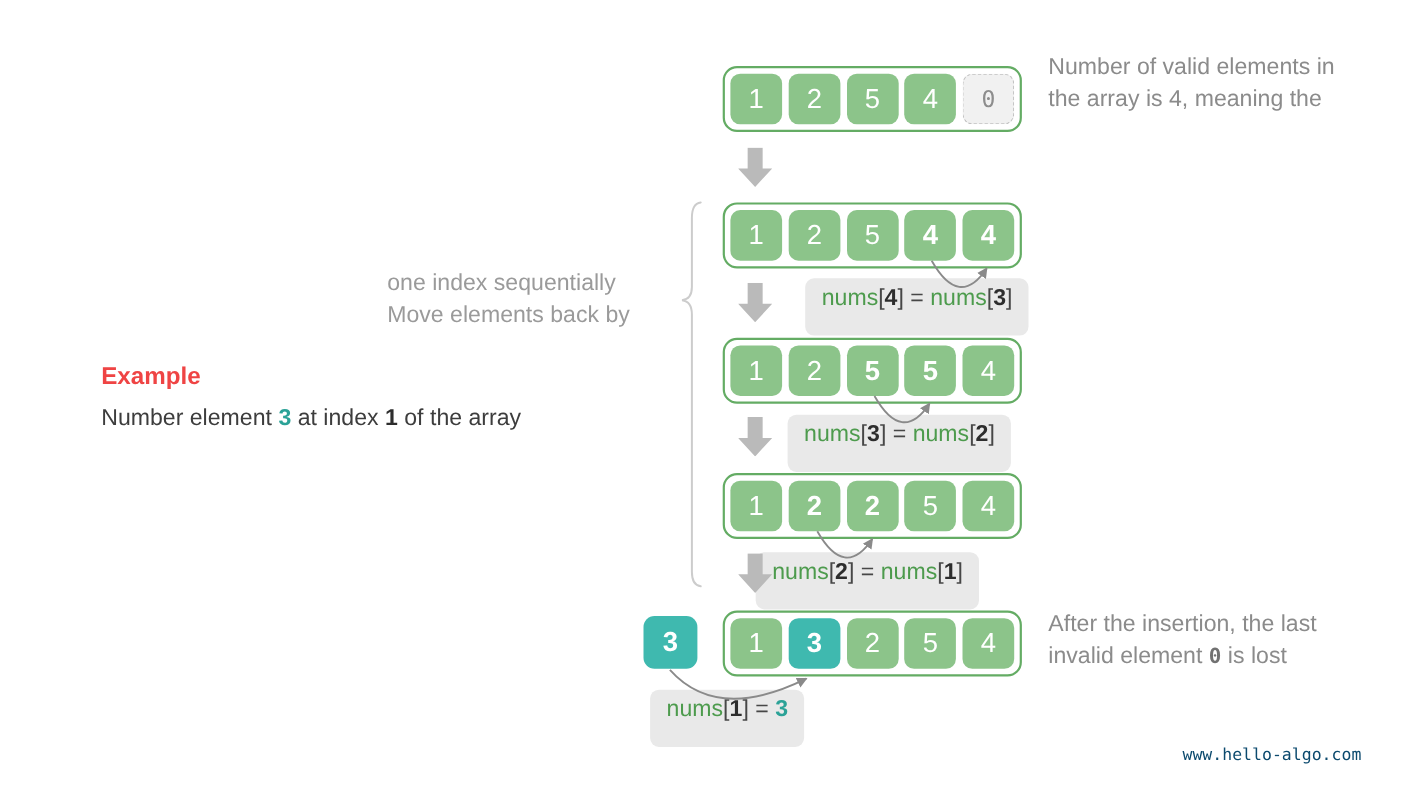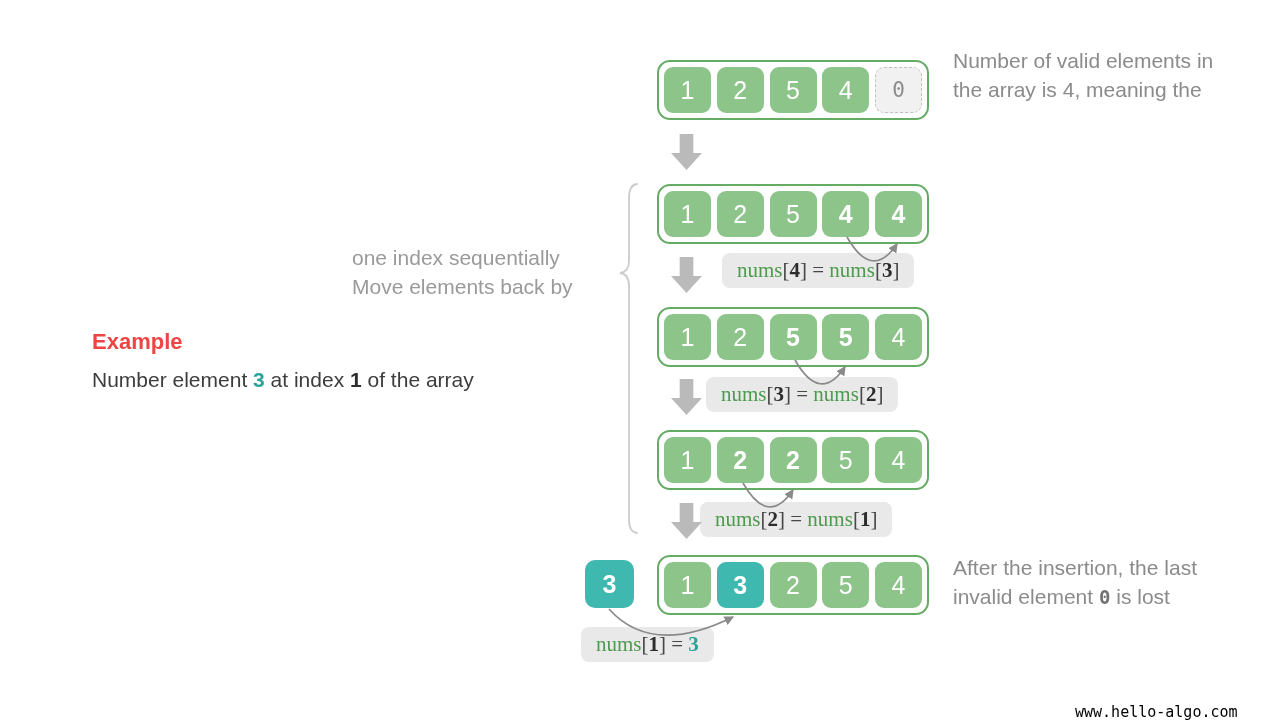--- a/index.html
+++ b/index.html
@@ -20,40 +20,40 @@
   
   .inserted{position:absolute;left:585px;top:560px;width:49px;height:48px;border-radius:10px;
         background:#3fb9af;color:#fff;font-weight:800;font-size:25px;
         display:flex;align-items:center;justify-content:center;}
 
   
   .darrow{position:absolute;width:31px;height:36px;background:#bababa;z-index:4;
         clip-path:polygon(28% 0,72% 0,72% 53%,100% 53%,50% 100%,0 53%,28% 53%);}
 
   
-  .lbl{position:absolute;height:35px;line-height:35px;background:#e9e9e9;border-radius:8px;
-       padding:0 15px;font-family:Liberation Serif, serif;font-size:21px;color:#474747;
-       white-space:pre;z-index:2;}
+  .lbl{position:absolute;height:52px;line-height:35px;background:#e9e9e9;border-radius:8px;
+       padding:0 15px;font-family:Liberation Sans, sans-serif;font-size:21px;color:#474747;
+       white-space:pre;z-index:2;margin-left:10px;}
   .lbl .g{color:#4d9b4d;}
   .lbl .b{font-weight:bold;color:#2d2d2d;}
   .lbl .t{font-weight:bold;color:#2ba297;}
 
   
   .note{position:absolute;font-size:21px;line-height:29px;color:#8b8b8b;}
   .note .code{font-family:"DejaVu Sans Mono",monospace;font-weight:bold;color:#717171;font-size:19px;}
 
   .ex-title{position:absolute;left:92px;top:329px;font-size:22px;font-weight:bold;color:#ef4444;}
   .ex-sub{position:absolute;left:92px;top:368px;font-size:21px;color:#3d3d3d;}
   .ex-sub .t{color:#2ba297;font-weight:bold;}
   .ex-sub .b{font-weight:bold;color:#2d2d2d;}
 
   .movenote{position:absolute;left:352px;top:243px;font-size:21px;line-height:29px;color:#9a9a9a;}
 
-  .wm{position:absolute;left:1075px;top:703px;font-family:"DejaVu Sans Mono",monospace;
-      font-size:15px;color:#000000;}
+  .wm{position:absolute;left:1075px;top:677px;font-family:"DejaVu Sans Mono",monospace;
+      font-size:15px;color:#0c4a6e;}
 
   svg.overlay{position:absolute;left:0;top:0;z-index:3;pointer-events:none;}
 </style>
 </head>
 <body>
 
 <div class="stage">
 
   <div class="note" style="left:953px;top:46px;">
     <div><span>Number of valid elements in</span></div>
@@ -97,21 +97,21 @@
   <div class="arr" style="left:657px;top:430px;">
     <div class="cell" data-variant="normal">1</div>
     <div class="cell" data-variant="moved">2</div>
     <div class="cell" data-variant="moved">2</div>
     <div class="cell" data-variant="normal">5</div>
     <div class="cell" data-variant="normal">4</div>
   </div>
 
   <div class="darrow" style="left:671px;top:503px;"></div>
 
-  <div class="lbl" style="left:700px;top:502px;"><span class="g">nums</span><span>[</span><span class="b">2</span><span>]</span><span> = </span><span class="g">nums</span><span>[</span><span class="b">1</span><span>]</span></div>
+  <div class="lbl" style="left:677px;top:502px;"><span class="g">nums</span><span>[</span><span class="b">2</span><span>]</span><span> = </span><span class="g">nums</span><span>[</span><span class="b">1</span><span>]</span></div>
 
   <div class="inserted">3</div>
 
   <div class="arr" style="left:657px;top:555px;">
     <div class="cell" data-variant="normal">1</div>
     <div class="cell" data-variant="new">3</div>
     <div class="cell" data-variant="normal">2</div>
     <div class="cell" data-variant="normal">5</div>
     <div class="cell" data-variant="normal">4</div>
   </div>

